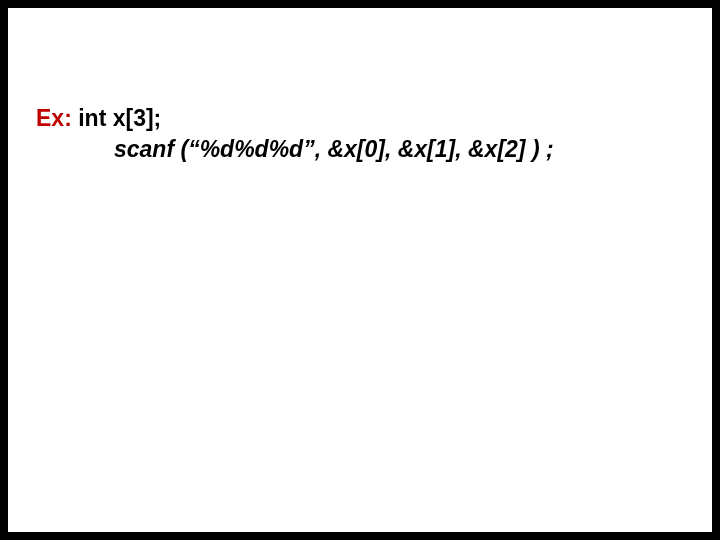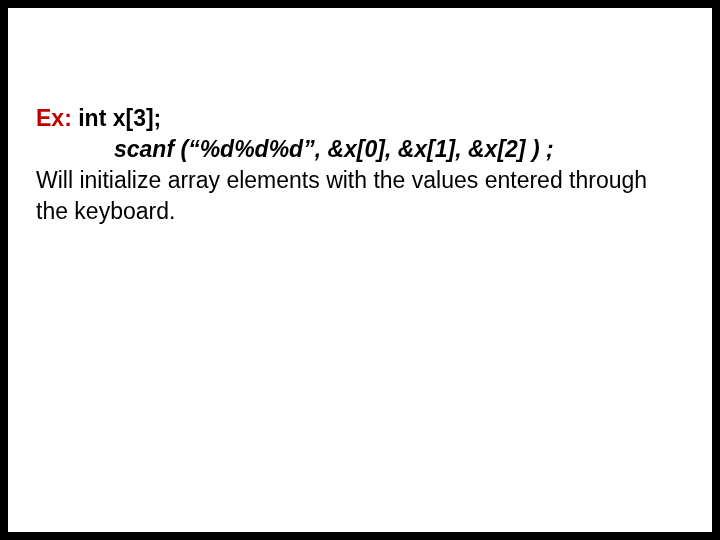--- a/index.html
+++ b/index.html
@@ -53,15 +53,14 @@
 </head>
 <body>
 
 <div class="slide">
   <div class="content">
     <span class="line1">
       <span class="ex-label">Ex:</span>
       <span class="decl">int  x[3];</span>
     </span>
     <span class="line2">scanf (“%d%d%d”, &amp;x[0], &amp;x[1], &amp;x[2] ) ;</span>
-    <span class="body-text">Will initialize array elements with the values entered through the keyboard.</span>
   </div>
 </div>
 
 </body></html>

